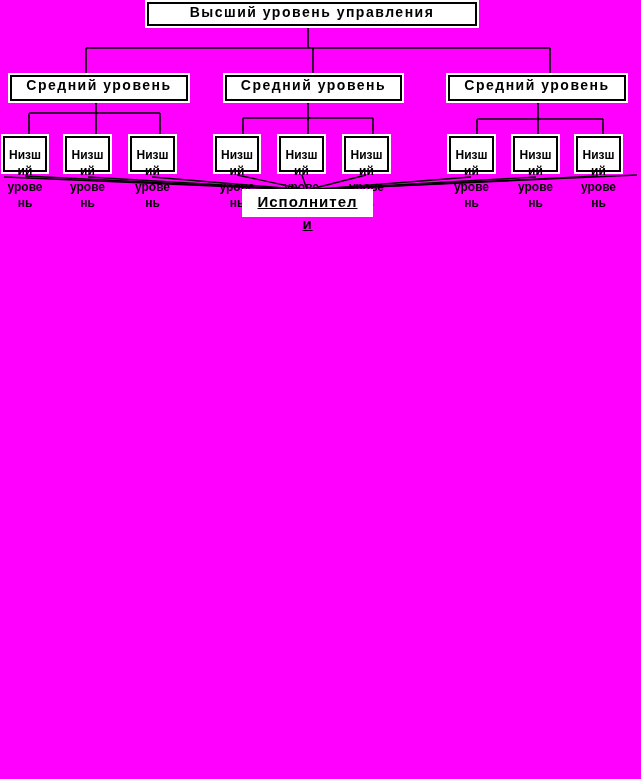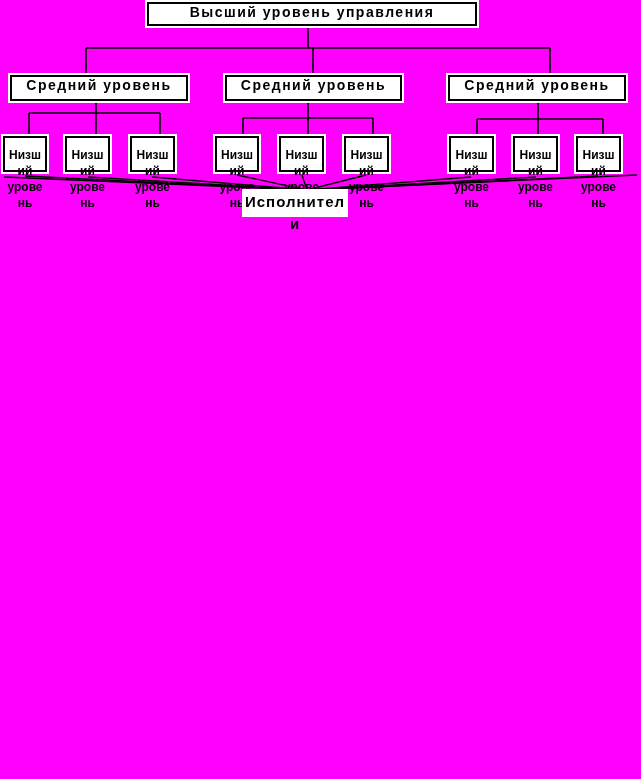--- a/index.html
+++ b/index.html
@@ -137,16 +137,16 @@
 нь</div>
   <div class="node node--bordered node--small" style="left:513px; top:136px; width:45px; height:36px;">Низш
 ий
 урове
 нь</div>
   <div class="node node--bordered node--small" style="left:576px; top:136px; width:45px; height:36px;">Низш
 ий
 урове
 нь</div>
 
-  <div class="node node--exec" style="left:242px; top:189px; width:106px; height:28px;">Исполнител
+  <div class="node node--exec" style="left:242px; top:189px; width:131px; height:28px;text-decoration:underline;">Исполнител
 и</div>
 
 </div>
 
 </body></html>

